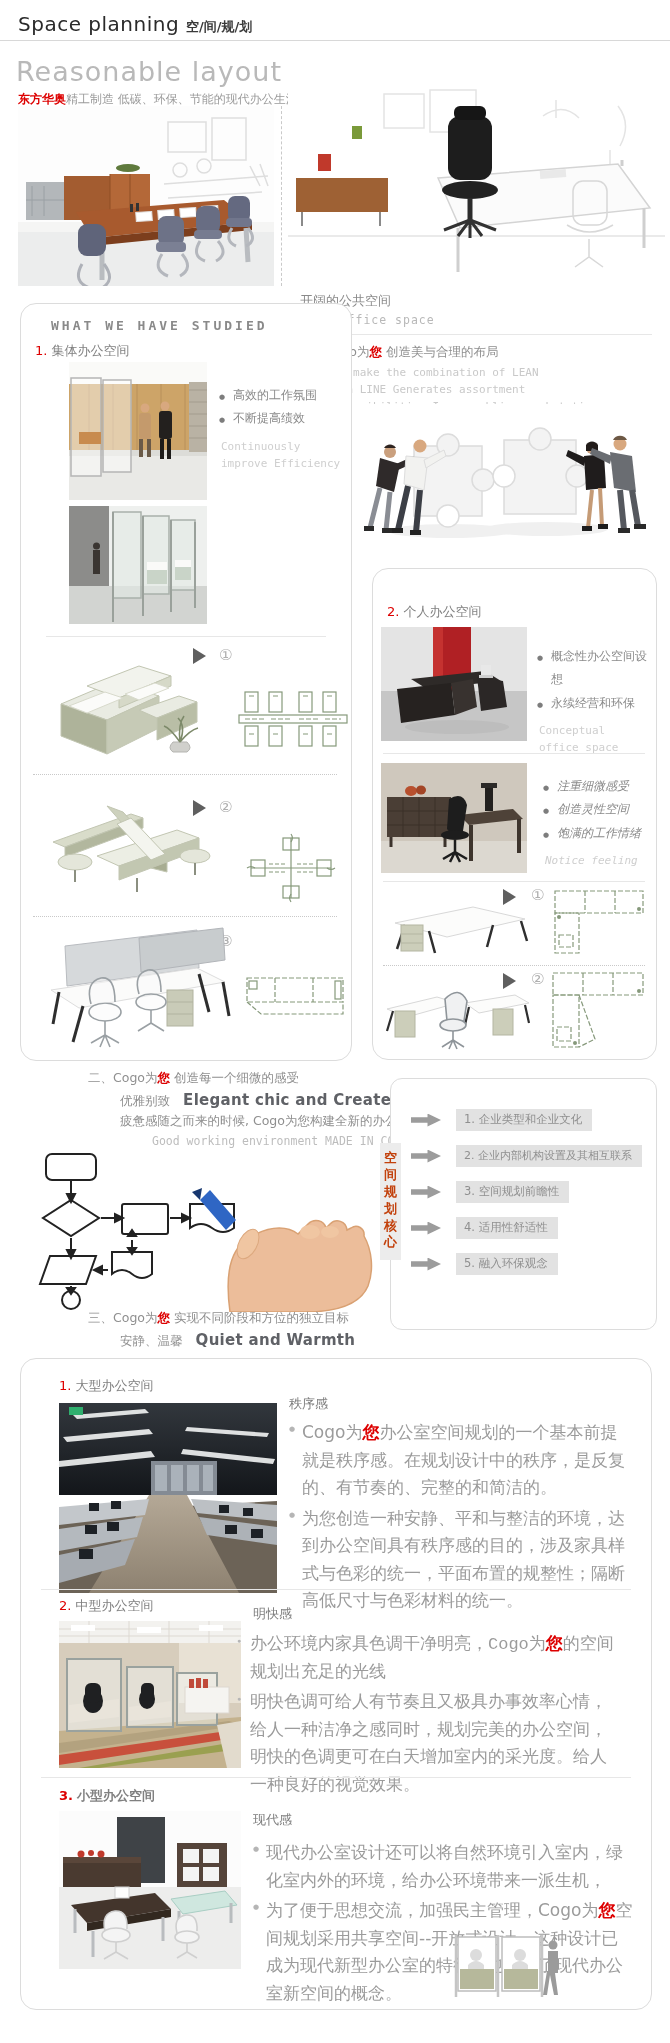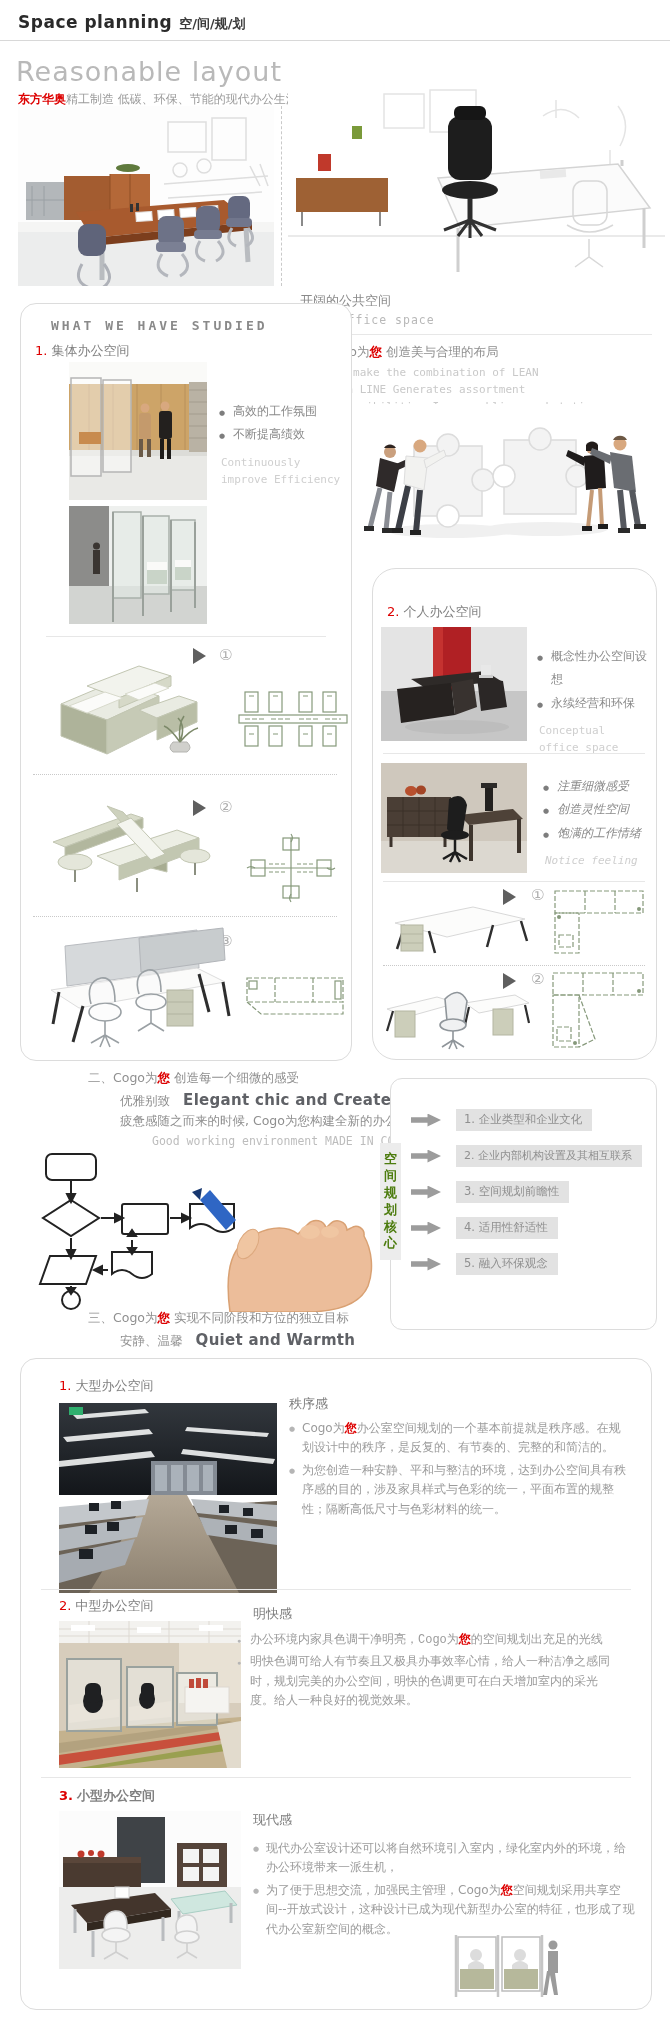--- a/index.html
+++ b/index.html
@@ -2,21 +2,21 @@
 <html><head>
 <meta charset="utf-8">
 <style>
   html,body{margin:0;padding:0;background:#ffffff;}
   body{font-family:"DejaVu Sans",sans-serif;color:#8f8f8f;}
   #page{position:relative;width:670px;height:2043px;background:#fff;overflow:hidden;margin:0;}
   .abs{position:absolute;}
   .red{color:#dd0000;}
   .you{color:#dd0000;font-weight:bold;}
   
-  .title-en{font-size:17px;font-weight:bold;color:#2a2a2a;letter-spacing:.5px;}
+  .title-en{font-size:20px;font-weight:normal;color:#2a2a2a;letter-spacing:.5px;}
   .title-zh{font-size:13px;color:#3a3a3a;margin-left:7px;font-weight:bold;}
   .header-rule{left:0;top:40px;width:670px;border-top:1px solid #d8d8d8;}
   .headline{font-size:27px;color:#b9b9b9;letter-spacing:1px;}
   .tagline{font-size:12px;color:#9b9b9b;}
   .tagline .red{font-weight:bold;}
   
   .panel{position:absolute;border:1px solid #dcdcdc;border-radius:16px;background:#fff;}
   .panel-title{font-family:"DejaVu Sans Mono",monospace;font-weight:bold;font-size:13px;color:#8a8a8a;letter-spacing:3px;}
   .numlabel{font-size:13px;color:#808080;}
   .numlabel .red{margin-right:4px;}
@@ -29,27 +29,27 @@
   .note{font-family:"DejaVu Sans Mono",monospace;font-size:11px;color:#cfcfcf;line-height:1.55;margin-top:7px;padding-left:2px;}
   .caption-zh{font-size:13px;color:#8a8a8a;}
   .caption-en{font-family:"DejaVu Sans Mono",monospace;font-size:11.5px;color:#b8b8b8;margin-top:3px;letter-spacing:1px;}
   .h-sec{font-size:12.5px;color:#8f8f8f;}
   .en-gray{font-family:"DejaVu Sans Mono",monospace;font-size:11px;color:#c9c9c9;line-height:1.55;}
   .en-bold{font-weight:bold;color:#5f6166;font-size:15px;letter-spacing:.3px;}
   
   .play{width:0;height:0;border-left:13px solid #5f5f5f;border-top:8px solid transparent;border-bottom:8px solid transparent;}
   .marker{font-size:15px;color:#b0b0b0;}
   
-  .core-tab{position:absolute;left:-11px;top:64px;width:17px;padding:8px 2px;background:#ececec;color:#4d7c0f;font-weight:bold;font-size:13px;line-height:1.3;text-align:center;word-break:break-all;}
+  .core-tab{position:absolute;left:-11px;top:64px;width:17px;padding:8px 2px;background:#ececec;color:#c2410c;font-weight:bold;font-size:13px;line-height:1.3;text-align:center;word-break:break-all;font-family:Liberation Mono, monospace;}
   .core-row{position:absolute;left:20px;display:flex;align-items:center;gap:15px;}
   .core-arrow{width:30px;height:13px;background:#9c9c9c;clip-path:polygon(0 28%,55% 28%,55% 0,100% 50%,55% 100%,55% 72%,0 72%);flex:none;}
   .core-bar{background:#e2e2e2;color:#8f8f8f;font-size:11.5px;padding:3px 10px 4px 8px;white-space:nowrap;}
   
   .feel{font-size:13px;color:#7d7d7d;}
-  .p-bullet{position:relative;padding-left:13px;font-size:12px;color:#9b9b9b;line-height:1.62;margin-bottom:3px;}
+  .p-bullet{position:relative;padding-left:13px;font-size:17px;color:#9b9b9b;line-height:1.62;margin-bottom:3px;}
   .p-bullet::before{content:"●";position:absolute;left:0;top:5px;font-size:7px;color:#b5b5b5;}
   svg{display:block;}
 </style>
 </head>
 <body>
 
 <div id="page">
 
   <div class="abs" style="left:18px;top:12px;">
     <span class="title-en">Space planning</span><span class="title-zh">空/间/规/划</span>
@@ -247,21 +247,21 @@
             <rect x="70" y="51" width="12" height="26" rx="3" fill="#c49a6c"></rect>
             <path d="M72,77 v18 M80,77 v18" stroke="#6a5a48" stroke-width="4"></path>
           <circle cx="96" cy="44" r="4.5" fill="#d8a87f"></circle>
             <rect x="90" y="49" width="13" height="28" rx="3" fill="#23201e"></rect>
             <path d="M93,77 v20 M100,77 v20" stroke="#1d1b19" stroke-width="4"></path>
         </g>
         <rect x="120" y="20" width="18" height="70" fill="#b9b2a4"></rect>
         <path d="M120,28 h18 M120,40 h18 M120,52 h18 M120,64 h18 M120,76 h18" stroke="#a39c8e"></path>
       </svg>
     </div>
-    <div class="abs" style="left:198px;top:80px;width:126px;margin-top:16px;">
+    <div class="abs" style="left:198px;top:80px;width:126px;">
       <div class="b-line">高效的工作氛围</div>
       <div class="b-line">不断提高绩效</div>
       <div class="note">Continuously improve Efficiency</div>
     </div>
 
     <div class="abs" style="left:48px;top:202px;">
       <svg width="138" height="118" viewBox="0 0 138 118">
         <rect width="138" height="118" fill="#eef0ee"></rect>
         <rect x="0" y="0" width="40" height="80" fill="#8c8c8a"></rect>
         <rect x="0" y="80" width="138" height="38" fill="#d2d4d1"></rect>
@@ -398,21 +398,21 @@
           <path d="M6,30 L20,42 H102 L102,30"></path>
         </g>
         <g fill="none" stroke="#86997b" stroke-width="1.2">
             <rect x="8" y="9" width="8" height="8"></rect>
             <rect x="94" y="9" width="6" height="18"></rect>
           </g>
       </svg>
     </div>
   </div>
 
-  <div class="panel" style="left:372px;top:568px;width:283px;height:490px;border-radius:24px;">
+  <div class="panel" style="left:372px;top:568px;width:283px;height:490px;">
     <div class="abs numlabel" style="left:14px;top:34px;">
       <span class="red">2.</span><span>个人办公空间</span>
     </div>
 
     <div class="abs" style="left:8px;top:58px;">
       <svg width="146" height="114" viewBox="0 0 146 114">
         <rect width="146" height="114" fill="#d9d9d9"></rect>
         <rect width="146" height="64" fill="#e4e4e4"></rect>
         <rect x="0" y="64" width="146" height="50" fill="#c6c6c6"></rect>
         <rect x="52" y="0" width="38" height="64" fill="#b02024"></rect>

